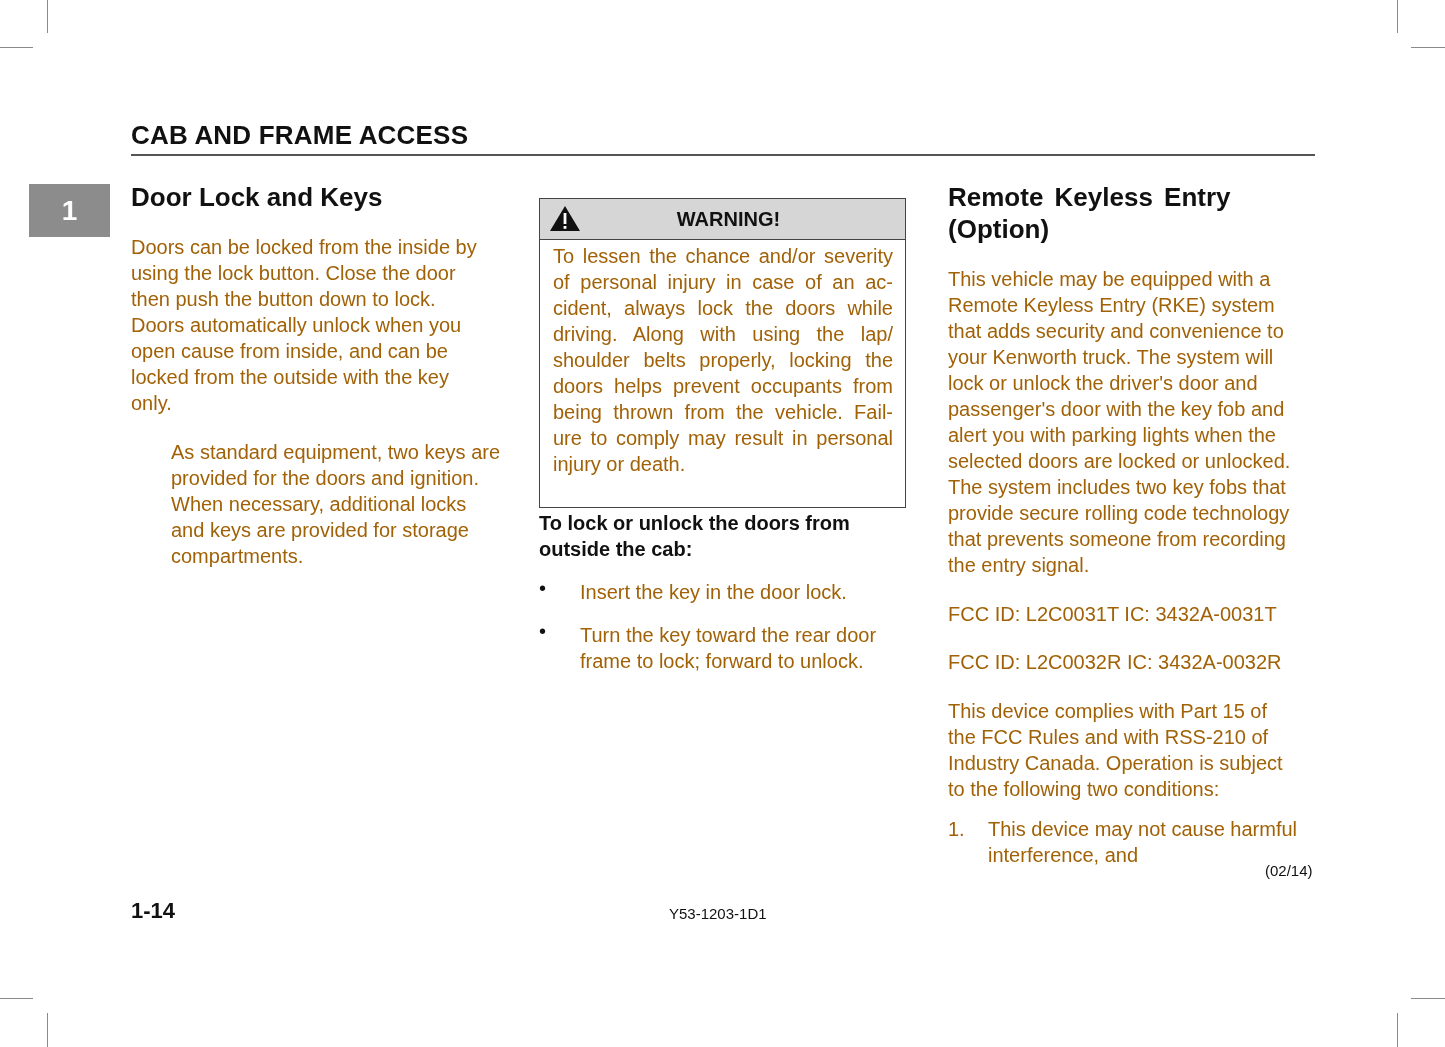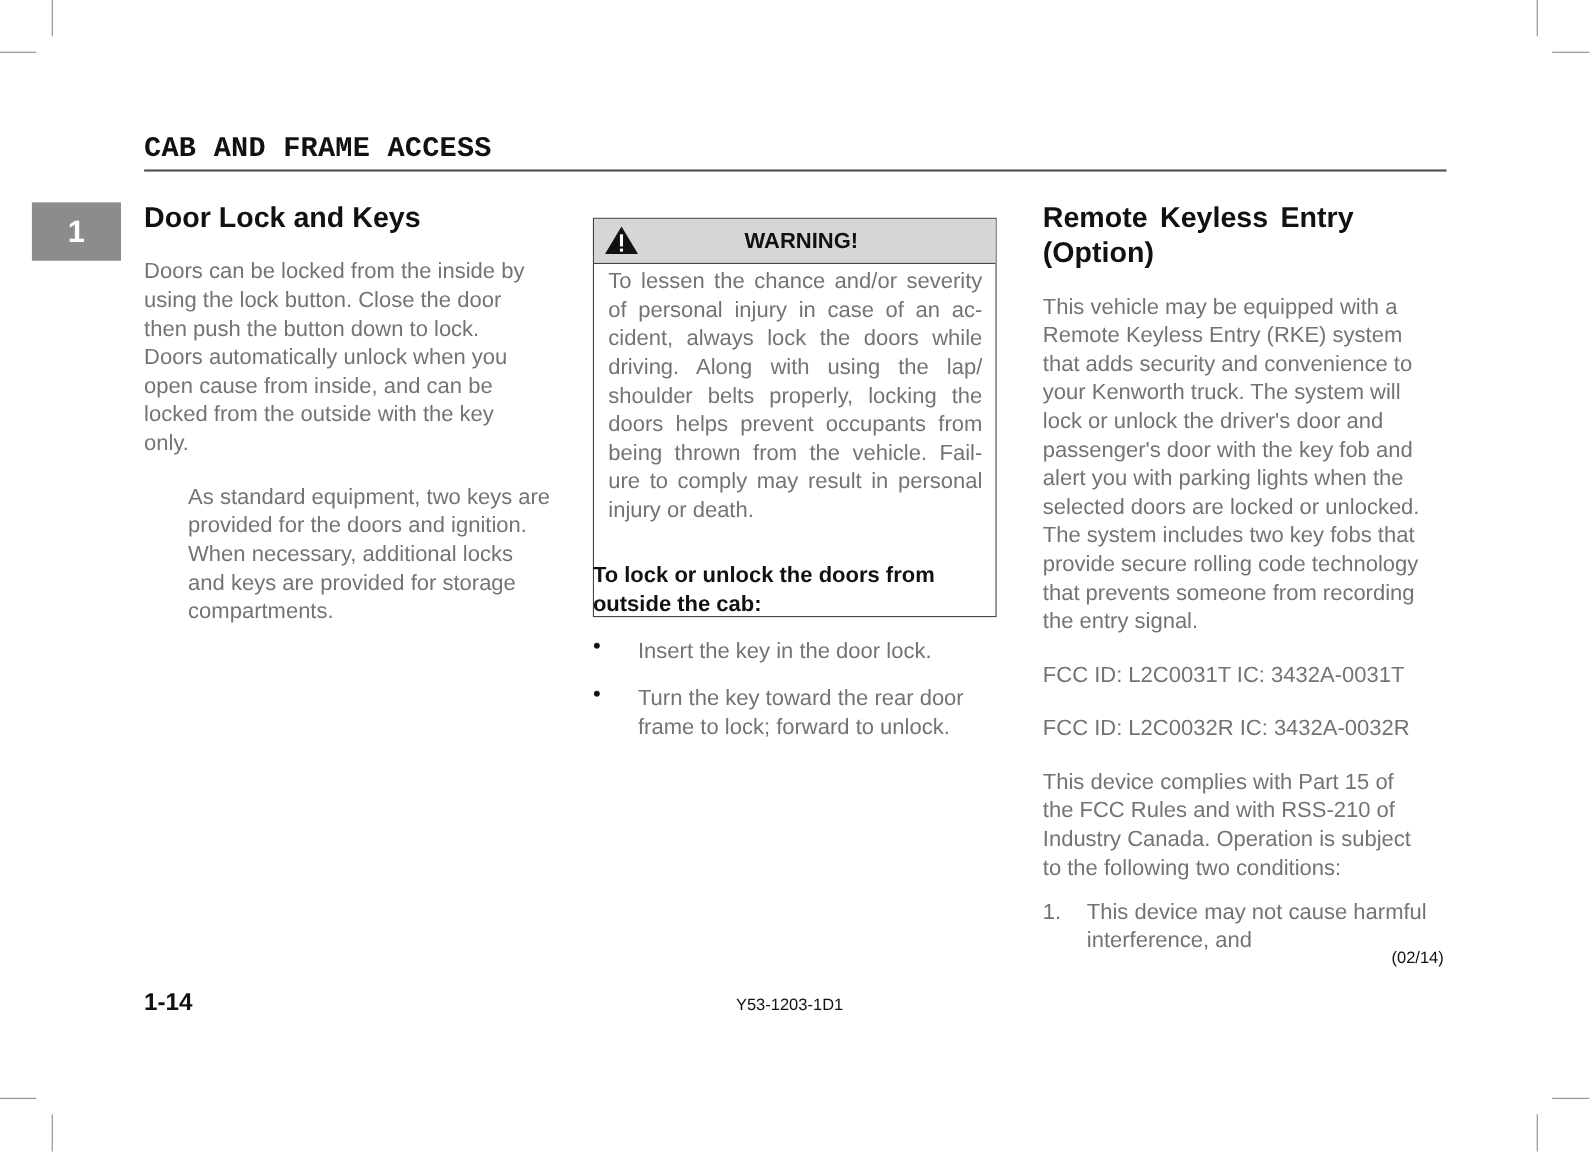--- a/index.html
+++ b/index.html
@@ -3,33 +3,33 @@
 <meta charset="utf-8">
 <style>
   html, body { margin: 0; padding: 0; background: #ffffff; }
   body { width: 1445px; height: 1047px; position: relative; overflow: hidden;
          font-family: "Liberation Sans", sans-serif; color: #111; }
   .abs { position: absolute; }
   .crop { position: absolute; background: #8a8a8a; }
   .crop.v { width: 1px; }
   .crop.h { height: 1px; }
 
-  .chapter-title { left: 131px; top: 120px; font-weight: bold; font-size: 26px; letter-spacing: 0.2px; color: #111; font-family: Liberation Mono, monospace; }
+  .chapter-title { left: 131px; top: 120px; font-weight: bold; font-size: 26px; letter-spacing: 0.2px; color: #111; }
   .header-rule { left: 131px; top: 154px; width: 1184px; height: 2px; background: #555; }
 
   .tab { left: 29px; top: 184px; width: 81px; height: 53px; background: #8c8c8c; color: #fff;
          font-weight: bold; font-size: 28px; display: flex; align-items: center; justify-content: center; }
 
   .h2 { font-weight: bold; font-size: 26px; line-height: 32px; color: #111; }
-  .p { font-size: 20px; line-height: 26px; color: #737373; }
+  .p { font-size: 20px; line-height: 26px; color: #a16207; }
   .p .ln { display: block; white-space: nowrap; }
   .justify .ln { text-align: justify; text-align-last: justify; white-space: normal; }
   .justify .ln.last { text-align-last: left; }
 
-  .warn-box { left: 539px; top: 198px; width: 367px; height: 363px; border: 1px solid #444; box-sizing: border-box; }
+  .warn-box { left: 539px; top: 198px; width: 367px; height: 310px; border: 1px solid #444; box-sizing: border-box; }
   .warn-head { position: absolute; left: 0; top: 0; right: 0; height: 40px; background: #d6d6d6; border-bottom: 1px solid #444; }
   .warn-title { position: absolute; left: 0; right: 0; top: 9px; text-align: center; font-weight: bold; font-size: 20px; padding-left: 12px; }
   .warn-icon { position: absolute; left: 7px; top: 4px; width: 36px; height: 30px; }
   .warn-body { position: absolute; left: 13px; top: 44px; width: 340px; }
 
   .bold-p { font-weight: bold; font-size: 20px; line-height: 26px; }
   .bullet-dot { position: absolute; font-size: 20px; line-height: 26px; }
 
   .footer-page { left: 131px; top: 898px; font-weight: bold; font-size: 22px; }
   .footer-doc { left: 669px; top: 905px; font-size: 15px; }

